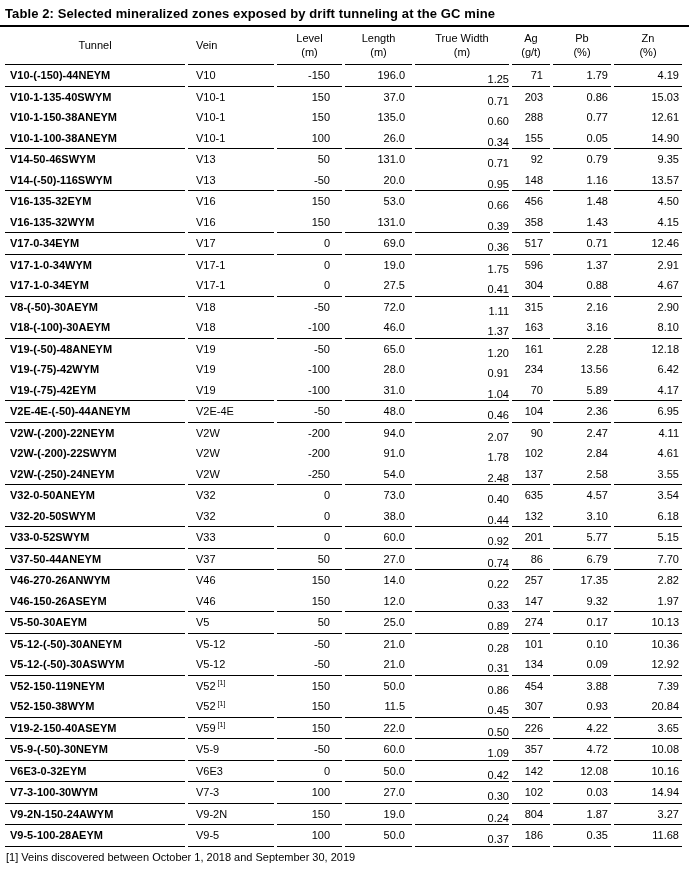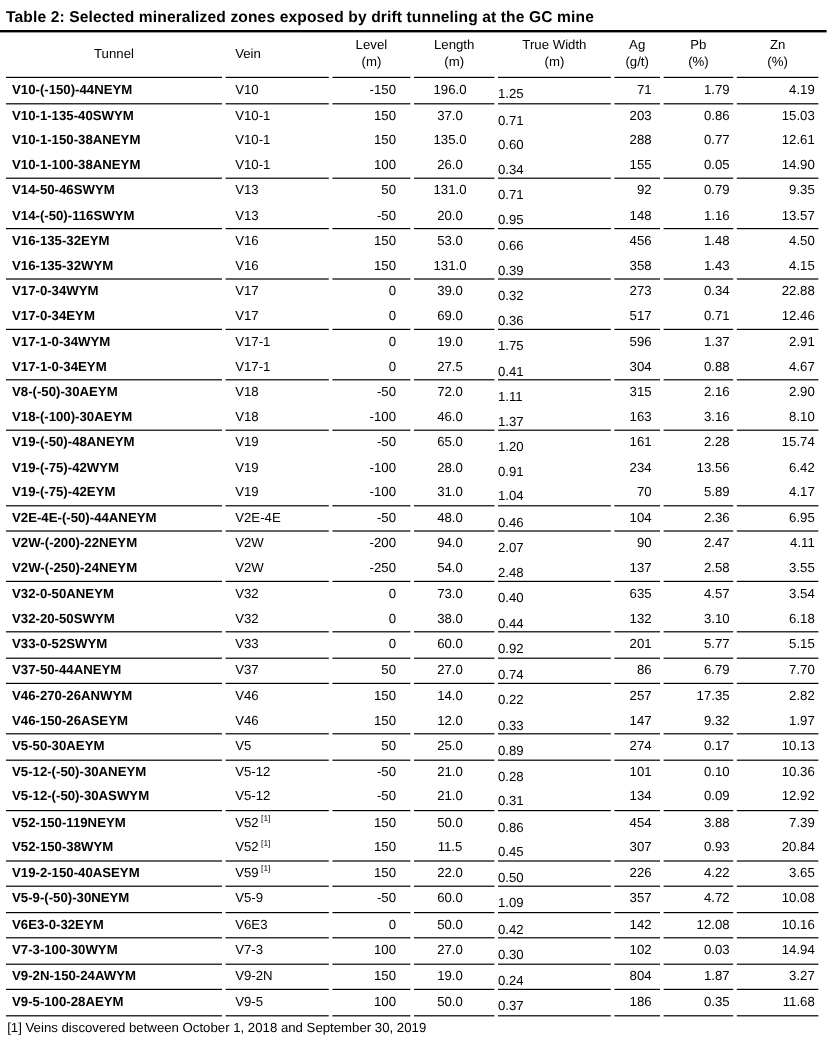--- a/index.html
+++ b/index.html
@@ -44,22 +44,22 @@
     height: 20.5px;
     padding: 0;
     vertical-align: middle;
     white-space: nowrap;
     overflow: visible;
   }
   tr.group-end td { border-bottom: 1px solid #000; }
   .col-tunnel     { text-align: left;  padding-left: 5px; font-weight: bold; }
   .col-vein       { text-align: left;  padding-left: 8px; }
   .col-level      { text-align: right; padding-right: 12px; }
-  .col-length     { text-align: center; padding-right: 7px; }
-  .col-true_width { text-align: left; }
+  .col-length     { text-align: right; padding-right: 7px; }
+  .col-true_width { text-align: right; }
   .col-true_width .cell-text { position: relative; top: 4px; display: inline-block; }
   .col-ag         { text-align: right; padding-right: 7px; }
   .col-pb         { text-align: right; padding-right: 3px; }
   .col-zn         { text-align: right; padding-right: 3px; }
   sup.vein-note {
     font-size: 7px;
     margin-left: 2px;
     vertical-align: super;
     line-height: 0;
   }
@@ -195,30 +195,20 @@
         <tr class="group-end">
           <td class="col-tunnel"><span class="cell-text">V16-135-32WYM</span></td>
           <td class="col-vein"><span class="cell-text">V16</span></td>
           <td class="col-level"><span class="cell-text">150</span></td>
           <td class="col-length"><span class="cell-text">131.0</span></td>
           <td class="col-true_width"><span class="cell-text">0.39</span></td>
           <td class="col-ag"><span class="cell-text">358</span></td>
           <td class="col-pb"><span class="cell-text">1.43</span></td>
           <td class="col-zn"><span class="cell-text">4.15</span></td>
         </tr>
-        <tr>
-          <td class="col-tunnel"><span class="cell-text">V17-0-34WYM</span></td>
-          <td class="col-vein"><span class="cell-text">V17</span></td>
-          <td class="col-level"><span class="cell-text">0</span></td>
-          <td class="col-length"><span class="cell-text">39.0</span></td>
-          <td class="col-true_width"><span class="cell-text">0.32</span></td>
-          <td class="col-ag"><span class="cell-text">273</span></td>
-          <td class="col-pb"><span class="cell-text">0.34</span></td>
-          <td class="col-zn"><span class="cell-text">22.88</span></td>
-        </tr>
         <tr class="group-end">
           <td class="col-tunnel"><span class="cell-text">V17-0-34EYM</span></td>
           <td class="col-vein"><span class="cell-text">V17</span></td>
           <td class="col-level"><span class="cell-text">0</span></td>
           <td class="col-length"><span class="cell-text">69.0</span></td>
           <td class="col-true_width"><span class="cell-text">0.36</span></td>
           <td class="col-ag"><span class="cell-text">517</span></td>
           <td class="col-pb"><span class="cell-text">0.71</span></td>
           <td class="col-zn"><span class="cell-text">12.46</span></td>
         </tr>
@@ -263,21 +253,21 @@
           <td class="col-zn"><span class="cell-text">8.10</span></td>
         </tr>
         <tr>
           <td class="col-tunnel"><span class="cell-text">V19-(-50)-48ANEYM</span></td>
           <td class="col-vein"><span class="cell-text">V19</span></td>
           <td class="col-level"><span class="cell-text">-50</span></td>
           <td class="col-length"><span class="cell-text">65.0</span></td>
           <td class="col-true_width"><span class="cell-text">1.20</span></td>
           <td class="col-ag"><span class="cell-text">161</span></td>
           <td class="col-pb"><span class="cell-text">2.28</span></td>
-          <td class="col-zn"><span class="cell-text">15.74</span></td>
+          <td class="col-zn"><span class="cell-text">12.18</span></td>
         </tr>
         <tr>
           <td class="col-tunnel"><span class="cell-text">V19-(-75)-42WYM</span></td>
           <td class="col-vein"><span class="cell-text">V19</span></td>
           <td class="col-level"><span class="cell-text">-100</span></td>
           <td class="col-length"><span class="cell-text">28.0</span></td>
           <td class="col-true_width"><span class="cell-text">0.91</span></td>
           <td class="col-ag"><span class="cell-text">234</span></td>
           <td class="col-pb"><span class="cell-text">13.56</span></td>
           <td class="col-zn"><span class="cell-text">6.42</span></td>
@@ -305,20 +295,30 @@
         <tr>
           <td class="col-tunnel"><span class="cell-text">V2W-(-200)-22NEYM</span></td>
           <td class="col-vein"><span class="cell-text">V2W</span></td>
           <td class="col-level"><span class="cell-text">-200</span></td>
           <td class="col-length"><span class="cell-text">94.0</span></td>
           <td class="col-true_width"><span class="cell-text">2.07</span></td>
           <td class="col-ag"><span class="cell-text">90</span></td>
           <td class="col-pb"><span class="cell-text">2.47</span></td>
           <td class="col-zn"><span class="cell-text">4.11</span></td>
         </tr>
+        <tr>
+          <td class="col-tunnel"><span class="cell-text">V2W-(-200)-22SWYM</span></td>
+          <td class="col-vein"><span class="cell-text">V2W</span></td>
+          <td class="col-level"><span class="cell-text">-200</span></td>
+          <td class="col-length"><span class="cell-text">91.0</span></td>
+          <td class="col-true_width"><span class="cell-text">1.78</span></td>
+          <td class="col-ag"><span class="cell-text">102</span></td>
+          <td class="col-pb"><span class="cell-text">2.84</span></td>
+          <td class="col-zn"><span class="cell-text">4.61</span></td>
+        </tr>
         <tr class="group-end">
           <td class="col-tunnel"><span class="cell-text">V2W-(-250)-24NEYM</span></td>
           <td class="col-vein"><span class="cell-text">V2W</span></td>
           <td class="col-level"><span class="cell-text">-250</span></td>
           <td class="col-length"><span class="cell-text">54.0</span></td>
           <td class="col-true_width"><span class="cell-text">2.48</span></td>
           <td class="col-ag"><span class="cell-text">137</span></td>
           <td class="col-pb"><span class="cell-text">2.58</span></td>
           <td class="col-zn"><span class="cell-text">3.55</span></td>
         </tr>

